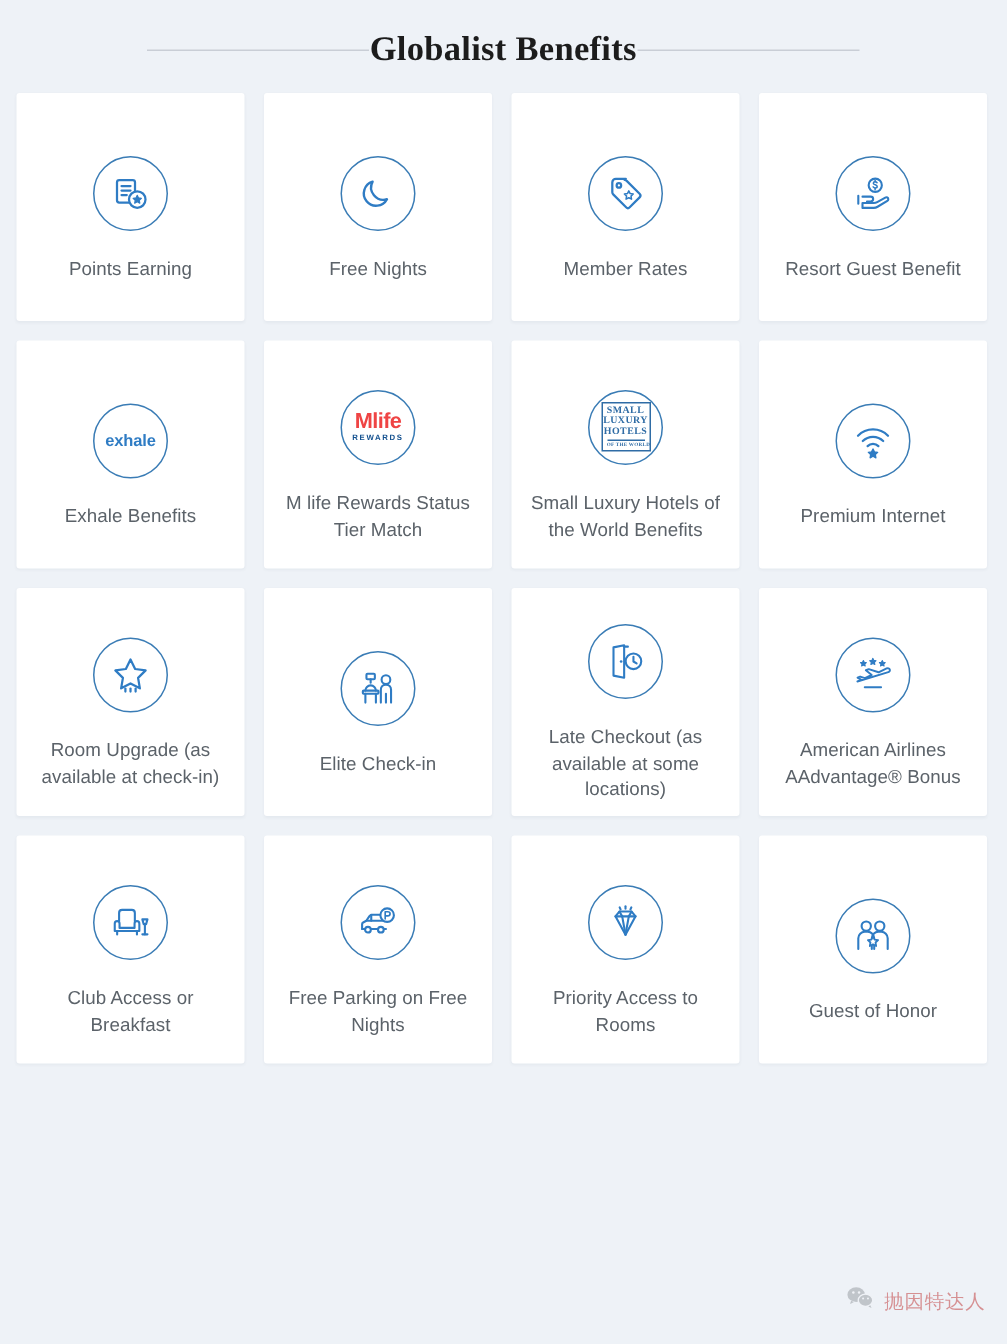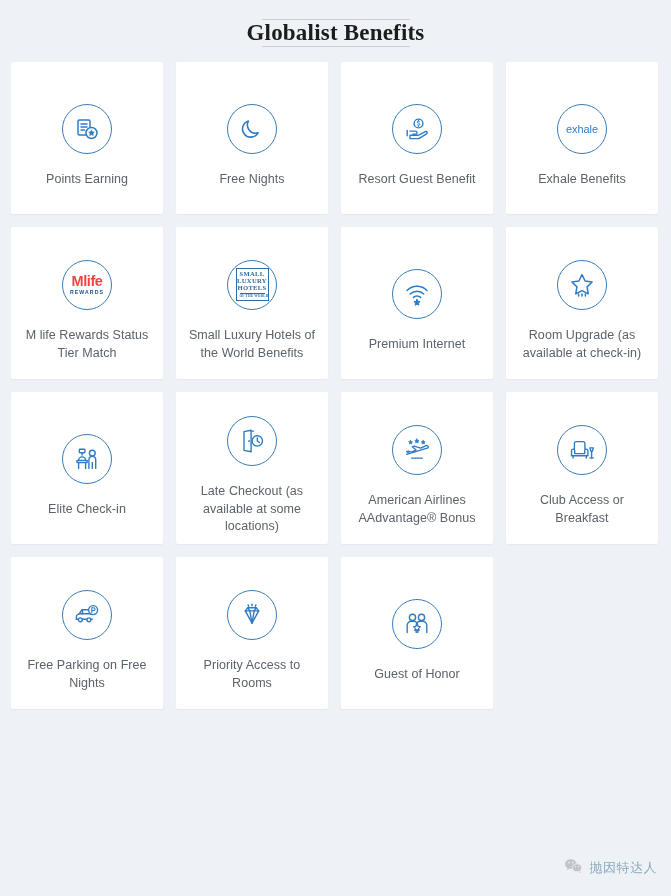--- a/index.html
+++ b/index.html
@@ -16,21 +16,20 @@
     position: relative;
   }
 
   
   .header {
     height: 62px;
     display: flex;
     align-items: center;
     justify-content: center;
     padding-top: 4px;
-    flex-direction: column;
   }
   .rule {
     height: 1px;
     background: #c9ced6;
     width: 148px;
     flex: 0 0 auto;
   }
   .page-title {
     font-family: "Liberation Serif", "DejaVu Serif", serif;
     font-size: 23px;
@@ -81,21 +80,21 @@
     line-height: 1.42;
     color: #5b6269;
     text-align: center;
     letter-spacing: 0.05px;
     max-width: 136px;
   }
 
   
   .logo-exhale {
     font-size: 11px;
-    font-weight: 400;
+    font-weight: 700;
     color: #2f7cc4;
     letter-spacing: -0.1px;
   }
   .logo-mlife {
     display: flex;
     flex-direction: column;
     align-items: center;
     line-height: 1;
   }
   .logo-mlife .m-top {
@@ -143,21 +142,21 @@
     position: absolute;
     right: 14px;
     bottom: 18px;
     display: flex;
     align-items: center;
     gap: 7px;
     opacity: 0.45;
   }
   .watermark .wm-text {
     font-size: 13px;
-    color: #0c4a6e;
+    color: #b91c1c;
     font-family: Liberation Serif, serif;
     letter-spacing: 0.5px;
     text-align: center;
   }
 </style>
 </head>
 <body>
 
 <div class="header">
   <div class="rule"></div>
@@ -183,20 +182,30 @@
 
   <div class="card">
     <div class="icon-circle">
       <svg width="26" height="26" viewBox="0 0 26 26" fill="none" stroke="#2f7cc4" stroke-width="1.6" stroke-linecap="round" stroke-linejoin="round">
         <path d="M19 16.8A8.2 8.2 0 0 1 9.4 5.1a8.2 8.2 0 1 0 9.6 11.7z"></path>
       </svg>
     </div>
     <div class="card-label">Free Nights</div>
   </div>
 
+  <div class="card">
+    <div class="icon-circle">
+      <svg width="27" height="27" viewBox="0 0 27 27" fill="none" stroke="#2f7cc4" stroke-width="1.5" stroke-linecap="round" stroke-linejoin="round">
+        <path d="M13.2 4.2H6.6A2.4 2.4 0 0 0 4.2 6.6v6.6a2 2 0 0 0 .6 1.4l8.6 8.6a1.7 1.7 0 0 0 2.4 0l6.6-6.6a1.7 1.7 0 0 0 0-2.4l-8.6-8.6a2 2 0 0 0-1.4-.6z"></path>
+        <circle cx="8.6" cy="8.6" r="1.5"></circle>
+        <path d="M15.2 12.2l.9 1.85 2.05.27-1.48 1.43.36 2.03-1.83-.97-1.83.97.36-2.03-1.48-1.43 2.05-.27z" stroke-width="1"></path>
+      </svg>
+    </div>
+    <div class="card-label">Member Rates</div>
+  </div>
 
   <div class="card">
     <div class="icon-circle">
       <svg width="28" height="28" viewBox="0 0 28 28" fill="none" stroke="#2f7cc4" stroke-width="1.4" stroke-linecap="round" stroke-linejoin="round">
         <circle cx="15.5" cy="8.5" r="4.4"></circle>
         <path d="M16.7 6.8c-.3-.4-.8-.6-1.3-.6-.7 0-1.2.4-1.2.95 0 1.3 2.6.8 2.6 2.1 0 .6-.55 1-1.3 1-.6 0-1.1-.25-1.4-.65" stroke-width="1"></path>
         <line x1="15.4" y1="5.4" x2="15.4" y2="6.2" stroke-width="1"></line>
         <line x1="15.4" y1="10.7" x2="15.4" y2="11.5" stroke-width="1"></line>
         <path d="M4.2 15.5v5.3"></path>
         <path d="M7 16.1h5.3c1 0 1.8.7 1.8 1.6s-.8 1.6-1.8 1.6H10"></path>

